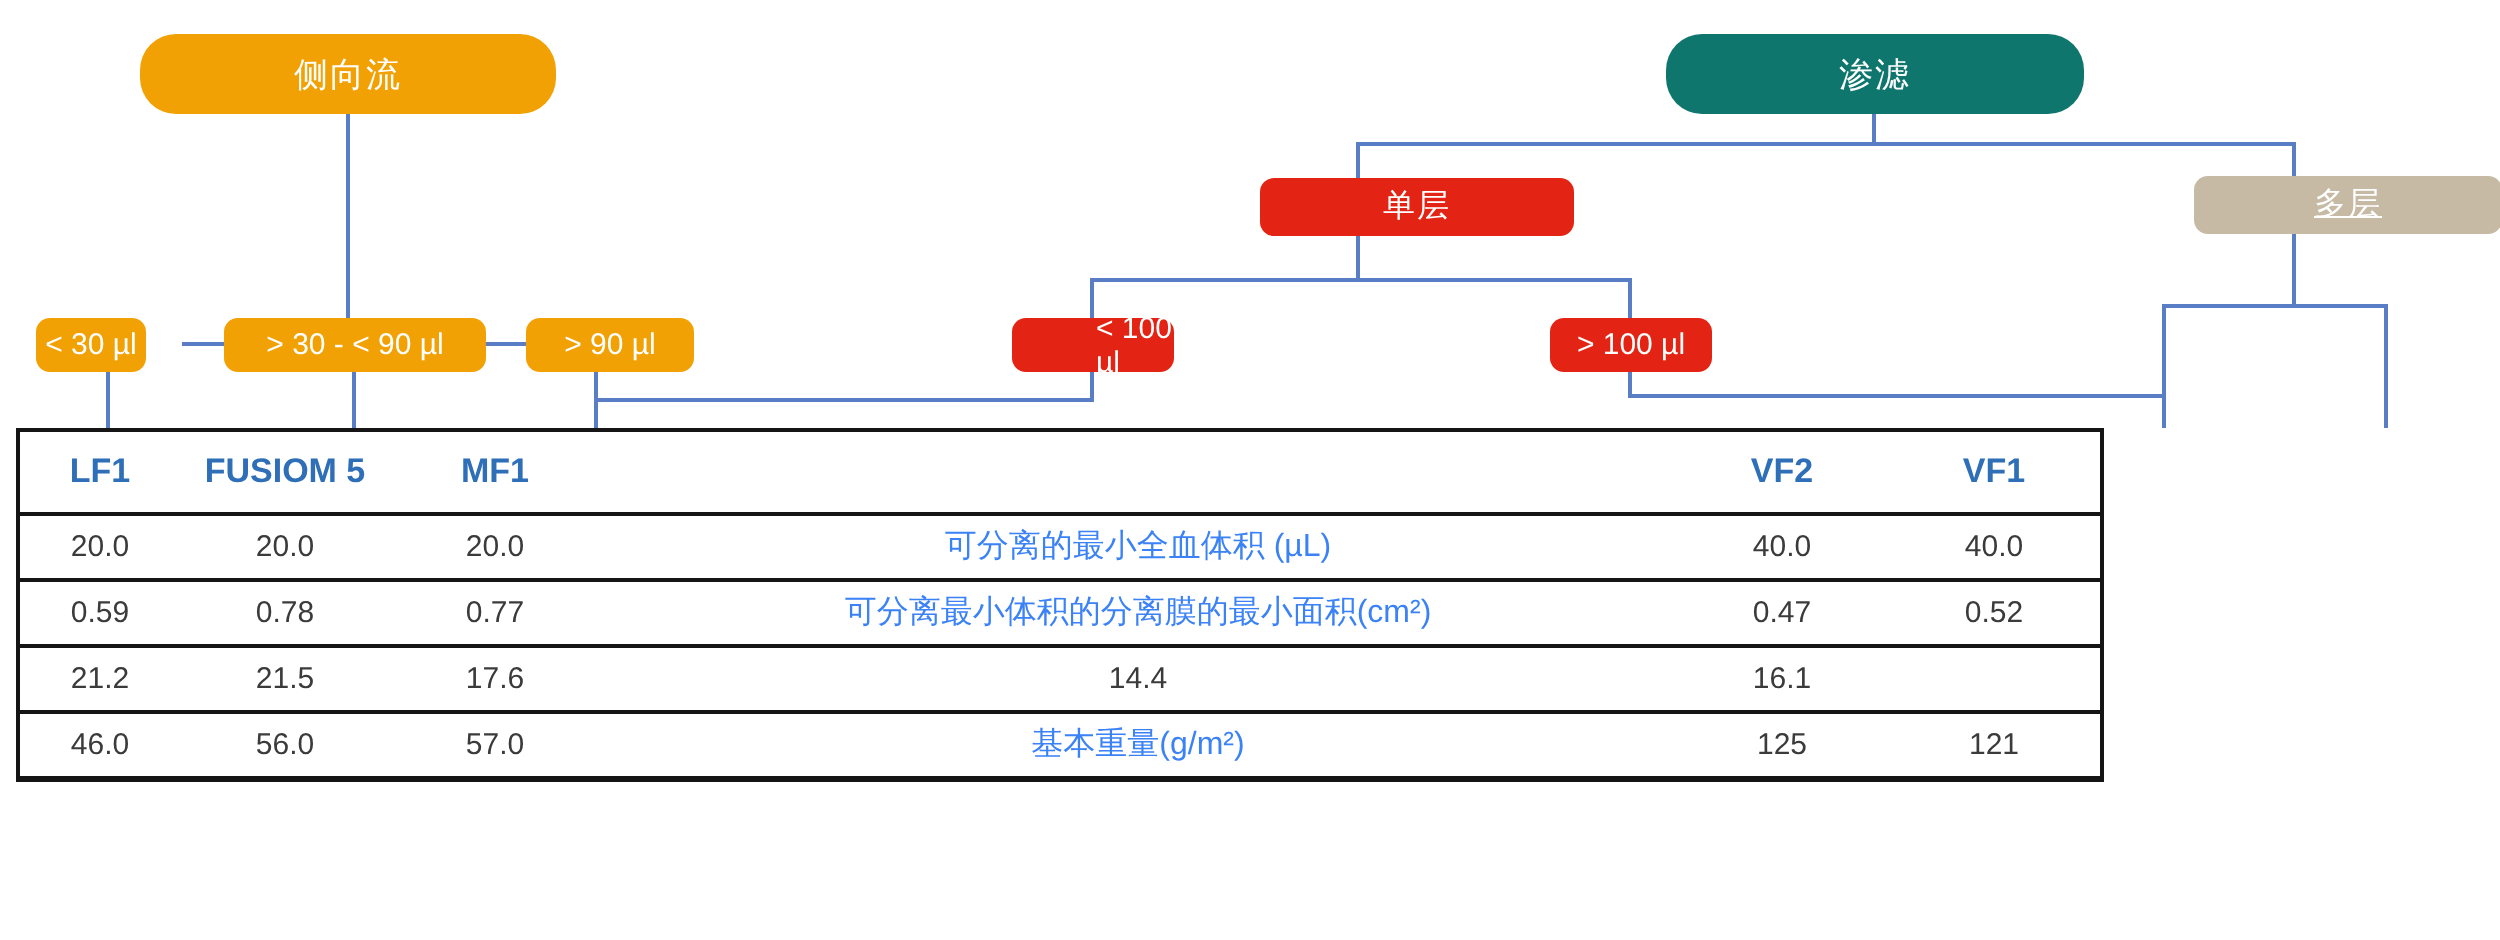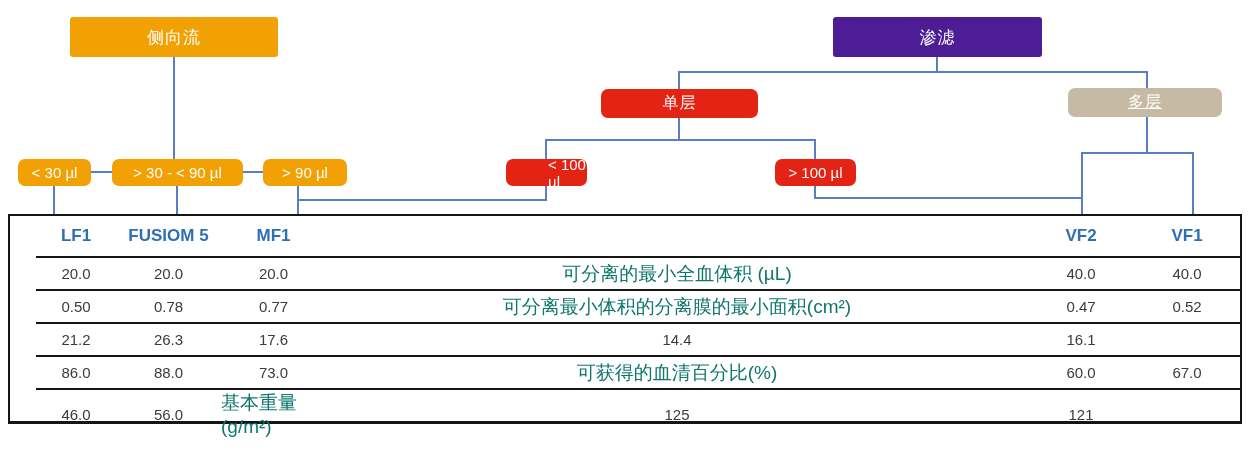--- a/index.html
+++ b/index.html
@@ -6,51 +6,51 @@
   html,body { width:1250px; height:470px; }
   body {
     font-family:"Liberation Sans","DejaVu Sans",sans-serif;
     background:#ffffff; position:relative; overflow:hidden;
   }
   .stage { position:absolute; left:0; top:0; width:1250px; height:470px; }
 
   
   .node {
     position:absolute; display:flex; align-items:center; justify-content:center;
-    color:#ffffff; border-radius:3px; font-size:16px; letter-spacing:1px;
+    color:#ffffff; border-radius:18px; font-size:16px; letter-spacing:1px;
   }
   .node.big   { height:40px; font-size:17px; }
-  .node.mid   { height:29px; border-radius:7px; }
+  .node.mid   { height:29px; border-radius:7px;margin-left:29px; }
   .node.small { height:27px; border-radius:7px; font-size:15px; letter-spacing:0; }
   .orange { background:#F2A104; }
-  .purple { background:#4c1d95; }
+  .purple { background:#0f766e; }
   .red    { background:#E32313; }
   .tan    { background:#C6BAA5;text-decoration:underline; }
 
   
   .ln { position:absolute; background:#5A7EC5; }
 
   
   .dtable {
-    position:absolute; left:8px; top:214px; width:1234px;
-    border:2px solid #151515; border-bottom-width:3px; background:#fff;padding-left:26px;
+    position:absolute; left:8px; top:214px; width:1044px;
+    border:2px solid #151515; border-bottom-width:3px; background:#fff;
   }
   .trow {
     display:grid;
     grid-template-columns:80px 105px 105px 1fr 106px 106px;
     height:33px;
   }
   .trow.head { height:40px; }
   .trow + .trow { border-top:2px solid #151515; }
   .cell {
     display:flex; align-items:center; justify-content:center;
     font-size:15px; color:#3b3b3b;
   }
   .trow.head .cell { font-weight:bold; font-size:17px; color:#2E6FB7; }
-  .cell.desc { font-size:19px; color:#0f766e; }
+  .cell.desc { font-size:16px; color:#3b82f6; }
 </style>
 </head>
 <body>
 
 <div class="stage">
 
   <div class="ln" style="left:173px;top:57px;width:2px;height:102px;"></div>
   <div class="ln" style="left:91px;top:171px;width:21px;height:2px;"></div>
   <div class="ln" style="left:243px;top:171px;width:20px;height:2px;"></div>
   <div class="ln" style="left:53px;top:186px;width:2px;height:28px;"></div>
@@ -70,21 +70,21 @@
   <div class="ln" style="left:1081px;top:152px;width:113px;height:2px;"></div>
   <div class="ln" style="left:1081px;top:152px;width:2px;height:62px;"></div>
   <div class="ln" style="left:1192px;top:152px;width:2px;height:62px;"></div>
   <div class="ln" style="left:814px;top:186px;width:2px;height:13px;"></div>
   <div class="ln" style="left:814px;top:197px;width:269px;height:2px;"></div>
 
   <div class="node big orange" style="left:70px;top:17px;width:208px;">侧向流</div>
   <div class="node big purple" style="left:833px;top:17px;width:209px;">渗滤</div>
   <div class="node mid red" style="left:601px;top:89px;width:157px;">单层</div>
   <div class="node mid tan" style="left:1068px;top:88px;width:154px;">多层</div>
-  <div class="node small orange" style="left:18px;top:159px;width:73px;">&lt; 30 µl</div>
+  <div class="node small orange" style="left:18px;top:159px;width:55px;">&lt; 30 µl</div>
   <div class="node small orange" style="left:112px;top:159px;width:131px;">&gt; 30 - &lt; 90 µl</div>
   <div class="node small orange" style="left:263px;top:159px;width:84px;">&gt; 90 µl</div>
   <div class="node small red" style="left:506px;top:159px;width:81px;padding-left:42px;">&lt; 100 µl</div>
   <div class="node small red" style="left:775px;top:159px;width:81px;">&gt; 100 µl</div>
 
   <div class="dtable">
     <div class="trow head">
       <div class="cell">LF1</div>
       <div class="cell">FUSIOM 5</div>
       <div class="cell">MF1</div>
@@ -96,48 +96,41 @@
     <div class="trow">
       <div class="cell">20.0</div>
       <div class="cell">20.0</div>
       <div class="cell">20.0</div>
       <div class="cell desc">可分离的最小全血体积 (µL)</div>
       <div class="cell">40.0</div>
       <div class="cell">40.0</div>
     </div>
 
     <div class="trow">
-      <div class="cell">0.50</div>
+      <div class="cell">0.59</div>
       <div class="cell">0.78</div>
       <div class="cell">0.77</div>
       <div class="cell desc">可分离最小体积的分离膜的最小面积(cm²)</div>
       <div class="cell">0.47</div>
       <div class="cell">0.52</div>
     </div>
 
     <div class="trow">
       <div class="cell">21.2</div>
-      <div class="cell">26.3</div>
+      <div class="cell">21.5</div>
       <div class="cell">17.6</div>
       <div class="cell">14.4</div>
       <div class="cell">16.1</div>
     </div>
 
-    <div class="trow">
-      <div class="cell">86.0</div>
-      <div class="cell">88.0</div>
-      <div class="cell">73.0</div>
-      <div class="cell desc">可获得的血清百分比(%)</div>
-      <div class="cell">60.0</div>
-      <div class="cell">67.0</div>
-    </div>
 
     <div class="trow">
       <div class="cell">46.0</div>
       <div class="cell">56.0</div>
+      <div class="cell">57.0</div>
       <div class="cell desc">基本重量(g/m²)</div>
       <div class="cell">125</div>
       <div class="cell">121</div>
     </div>
 
   </div>
 
 </div>
 
 </body></html>

